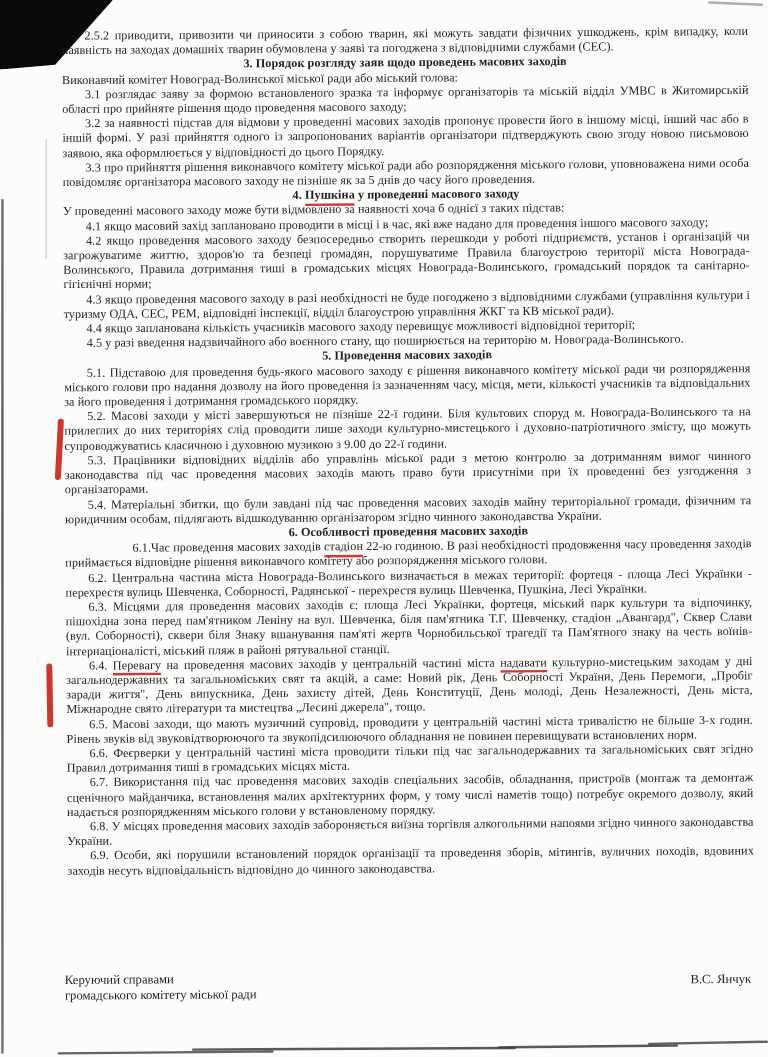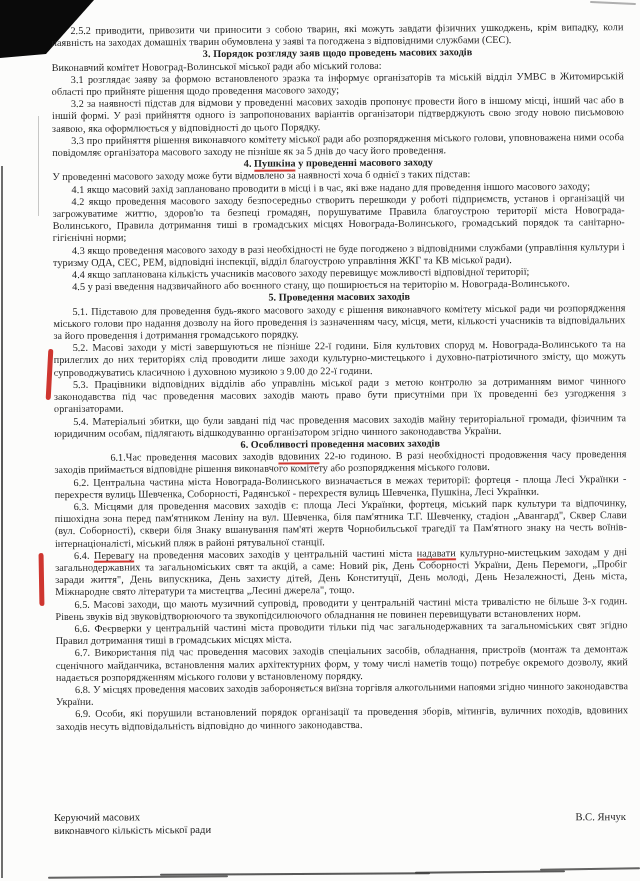--- a/index.html
+++ b/index.html
@@ -81,35 +81,35 @@
     <div class="blk p">4.2 якщо проведення масового заходу безпосередньо створить перешкоди у роботі підприємств, установ і організацій чи загрожуватиме життю, здоров'ю та безпеці громадян, порушуватиме Правила благоустрою території міста Новограда-Волинського, Правила дотримання тиші в громадських місцях Новограда-Волинського, громадський порядок та санітарно-гігієнічні норми;</div>
     <div class="blk p">4.3 якщо проведення масового заходу в разі необхідності не буде погоджено з відповідними службами (управління культури і туризму ОДА, СЕС, РЕМ, відповідні інспекції, відділ благоустрою управління ЖКГ та КВ міської ради).</div>
     <div class="blk p">4.4 якщо запланована кількість учасників масового заходу перевищує можливості відповідної території;</div>
     <div class="blk p">4.5 у разі  введення надзвичайного  або воєнного  стану, що поширюється на територію м. Новограда-Волинського.</div>
     <div class="blk h">5. Проведення масових заходів</div>
     <div class="blk p">5.1. Підставою для проведення будь-якого масового заходу є рішення виконавчого комітету міської ради чи розпорядження міського голови  про надання дозволу на його проведення із зазначенням часу, місця, мети, кількості учасників та відповідальних за його проведення і дотримання громадського порядку.</div>
     <div class="blk p">5.2. Масові заходи у місті завершуються не пізніше 22-ї години. Біля культових споруд м. Новограда-Волинського та на прилеглих до них територіях слід проводити лише заходи культурно-мистецького і духовно-патріотичного змісту, що можуть супроводжуватись класичною і духовною музикою з 9.00 до 22-ї години.</div>
     <div class="blk p">5.3. Працівники відповідних відділів або управлінь міської ради з метою контролю за дотриманням вимог чинного законодавства під час проведення масових заходів мають право бути присутніми при їх проведенні без узгодження з організаторами.</div>
     <div class="blk p">5.4. Матеріальні збитки, що були завдані під час проведення масових заходів майну територіальної громади, фізичним та юридичним особам, підлягають відшкодуванню організатором згідно чинного законодавства України.</div>
     <div class="blk h">6. Особливості проведення масових заходів</div>
-    <div class="blk bigind">6.1.Час проведення масових заходів <span class="redline">вдовиних</span>  22-ю годиною. В разі необхідності продовження часу проведення заходів приймається відповідне рішення виконавчого комітету або розпорядження міського голови.</div>
+    <div class="blk bigind">6.1.Час проведення масових заходів <span class="redline">стадіон</span>  22-ю годиною. В разі необхідності продовження часу проведення заходів приймається відповідне рішення виконавчого комітету або розпорядження міського голови.</div>
     <div class="blk p">6.2. Центральна частина міста Новограда-Волинського визначається в межах території: фортеця - площа Лесі Українки - перехрестя вулиць Шевченка, Соборності, Радянської - перехрестя вулиць Шевченка, Пушкіна, Лесі Українки.</div>
     <div class="blk p">6.3. Місцями для проведення масових заходів є: площа Лесі Українки, фортеця, міський парк культури та відпочинку, пішохідна зона перед пам'ятником Леніну на вул. Шевченка, біля пам'ятника Т.Г. Шевченку, стадіон „Авангард", Сквер Слави (вул. Соборності), сквери біля Знаку вшанування пам'яті жертв Чорнобильської трагедії та Пам'ятного знаку на честь воїнів-інтернаціоналісті, міський пляж в районі  рятувальної станції.</div>
     <div class="blk p">6.4. <span class="redline">Перевагу</span> на проведення масових заходів у центральній частині міста <span class="redline">надавати</span> культурно-мистецьким заходам у дні загальнодержавних та загальноміських свят та акцій, а саме: Новий рік, День Соборності України, День Перемоги, „Пробіг заради життя", День випускника, День захисту дітей, День Конституції, День молоді, День Незалежності, День міста, Міжнародне свято літератури та мистецтва „Лесині джерела", тощо.</div>
     <div class="blk p">6.5. Масові заходи, що мають музичний супровід, проводити у центральній частині міста тривалістю не більше 3-х годин. Рівень звуків від звуковідтворюючого та звукопідсилюючого обладнання не повинен перевищувати встановлених норм.</div>
     <div class="blk p">6.6. Феєрверки у центральній частині міста проводити тільки під час загальнодержавних та загальноміських свят згідно Правил дотримання тиші в громадських місцях міста.</div>
     <div class="blk p">6.7. Використання під час проведення масових заходів спеціальних засобів, обладнання, пристроїв (монтаж та демонтаж сценічного майданчика, встановлення малих архітектурних форм, у тому числі наметів тощо) потребує окремого дозволу, який надається розпорядженням міського голови у встановленому порядку.</div>
     <div class="blk p">6.8. У місцях проведення масових заходів забороняється виїзна торгівля алкогольними напоями згідно чинного законодавства України.</div>
     <div class="blk p">6.9. Особи, які порушили встановлений порядок організації та проведення зборів, мітингів, вуличних походів, вдовиних заходів несуть відповідальність відповідно до чинного законодавства.</div>
   </div>
 
 <div id="annot-host">
     <div class="red-stroke" style="left: 47px; top: 349px; width: 5px; height: 51px; transform: rotate(3deg); background: rgb(201, 32, 26);"></div>
     <div class="red-stroke" style="left: 39px; top: 553px; width: 5px; height: 53px; transform: rotate(-1deg); background: rgb(201, 32, 26);"></div>
   </div>
 
 <div class="sig-row">
   <div class="sig-left">
-    <div>Керуючий масових</div>
-    <div>виконавчого кількість міської ради</div>
+    <div>Керуючий справами</div>
+    <div>громадського комітету міської ради</div>
   </div>
   <div class="sig-name">В.С. Янчук</div>
 </div>
 
 </body></html>

